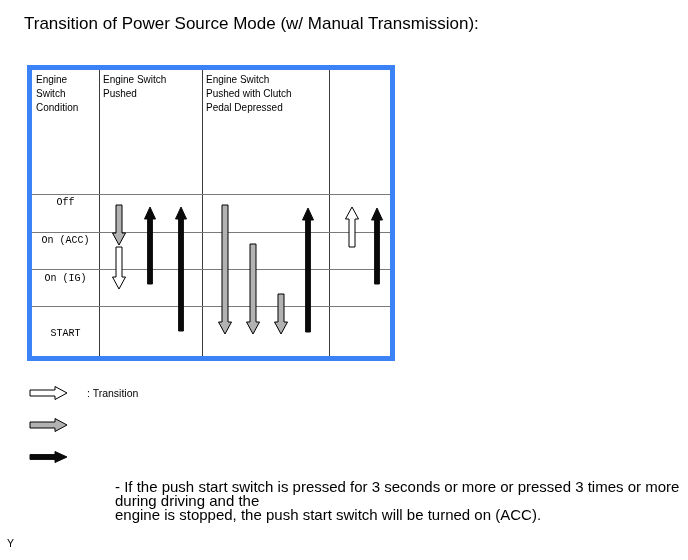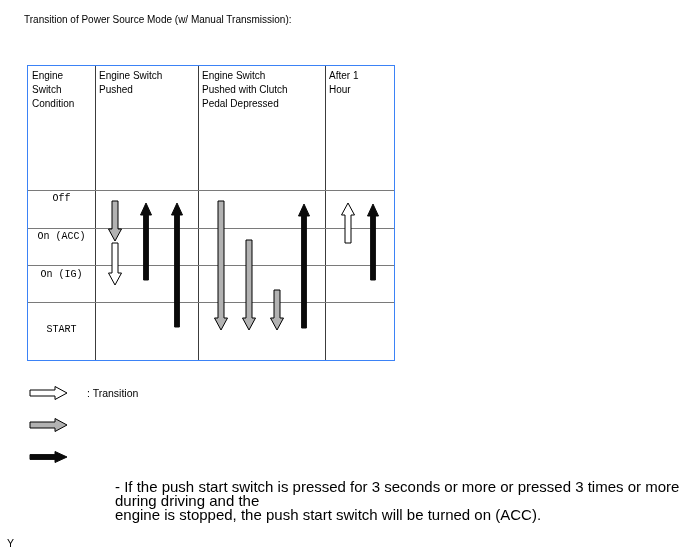--- a/index.html
+++ b/index.html
@@ -1,26 +1,26 @@
 <!DOCTYPE html>
 <html><head>
 <meta charset="utf-8">
 <style>
   html,body{margin:0;padding:0;}
   body{
     width:688px;height:560px;position:relative;overflow:hidden;
     background:#ffffff;color:#000;
     font-family:"Liberation Sans", sans-serif;
   }
-  .title{position:absolute;left:24px;top:14px;font-size:10px;}
+  .title{position:absolute;left:24px;top:14px;font-size:17px;}
 
   
   .diagram{
     position:absolute;left:27px;top:65px;width:368px;height:296px;
-    border:1px solid #3b82f6;box-sizing:border-box;
+    border:5px solid #3b82f6;box-sizing:border-box;
   }
   .vline{position:absolute;top:0;bottom:0;width:1px;background:#3c3c3c;}
   .hline{position:absolute;left:0;right:0;height:1px;background:#7a7a7a;}
   .hcell{
     position:absolute;top:0;font-size:10px;line-height:14px;
     padding:3px 4px;box-sizing:border-box;white-space:pre-line;
   }
   .rlabel{
     position:absolute;left:0;width:67px;text-align:center;
     font-size:10px;line-height:12px;font-family:Liberation Mono, monospace;
@@ -54,22 +54,20 @@
   <div class="hline" style="top:236px"></div>
 
   <div class="hcell" style="left:0;width:67px">Engine
 Switch
 Condition</div>
   <div class="hcell" style="left:67px;width:103px">Engine Switch
 Pushed</div>
   <div class="hcell" style="left:170px;width:127px">Engine Switch
 Pushed with Clutch
 Pedal Depressed</div>
-  <div class="hcell" style="left:297px;width:69px">After 1
-Hour</div>
 
   <div class="rlabel" style="top:127px">Off</div>
   <div class="rlabel" style="top:165px">On (ACC)</div>
   <div class="rlabel" style="top:203px">On (IG)</div>
   <div class="rlabel" style="top:258px">START</div>
 
   <svg class="arrowlayer" width="366" height="294" viewBox="0 0 366 294">
       <polygon points="84,135 90,135 90,163 93.5,163 87,175 80.5,163 84,163" fill="#b2b2b2" stroke="#000000" stroke-width="1"></polygon>
       <polygon points="84,177 90,177 90,207 93.5,207 87,219 80.5,207 84,207" fill="#ffffff" stroke="#000000" stroke-width="1"></polygon>
       <polygon points="115.6,214 120.4,214 120.4,149 123.5,149 118,137 112.5,149 115.6,149" fill="#0a0a0a" stroke="#0a0a0a" stroke-width="1"></polygon>

